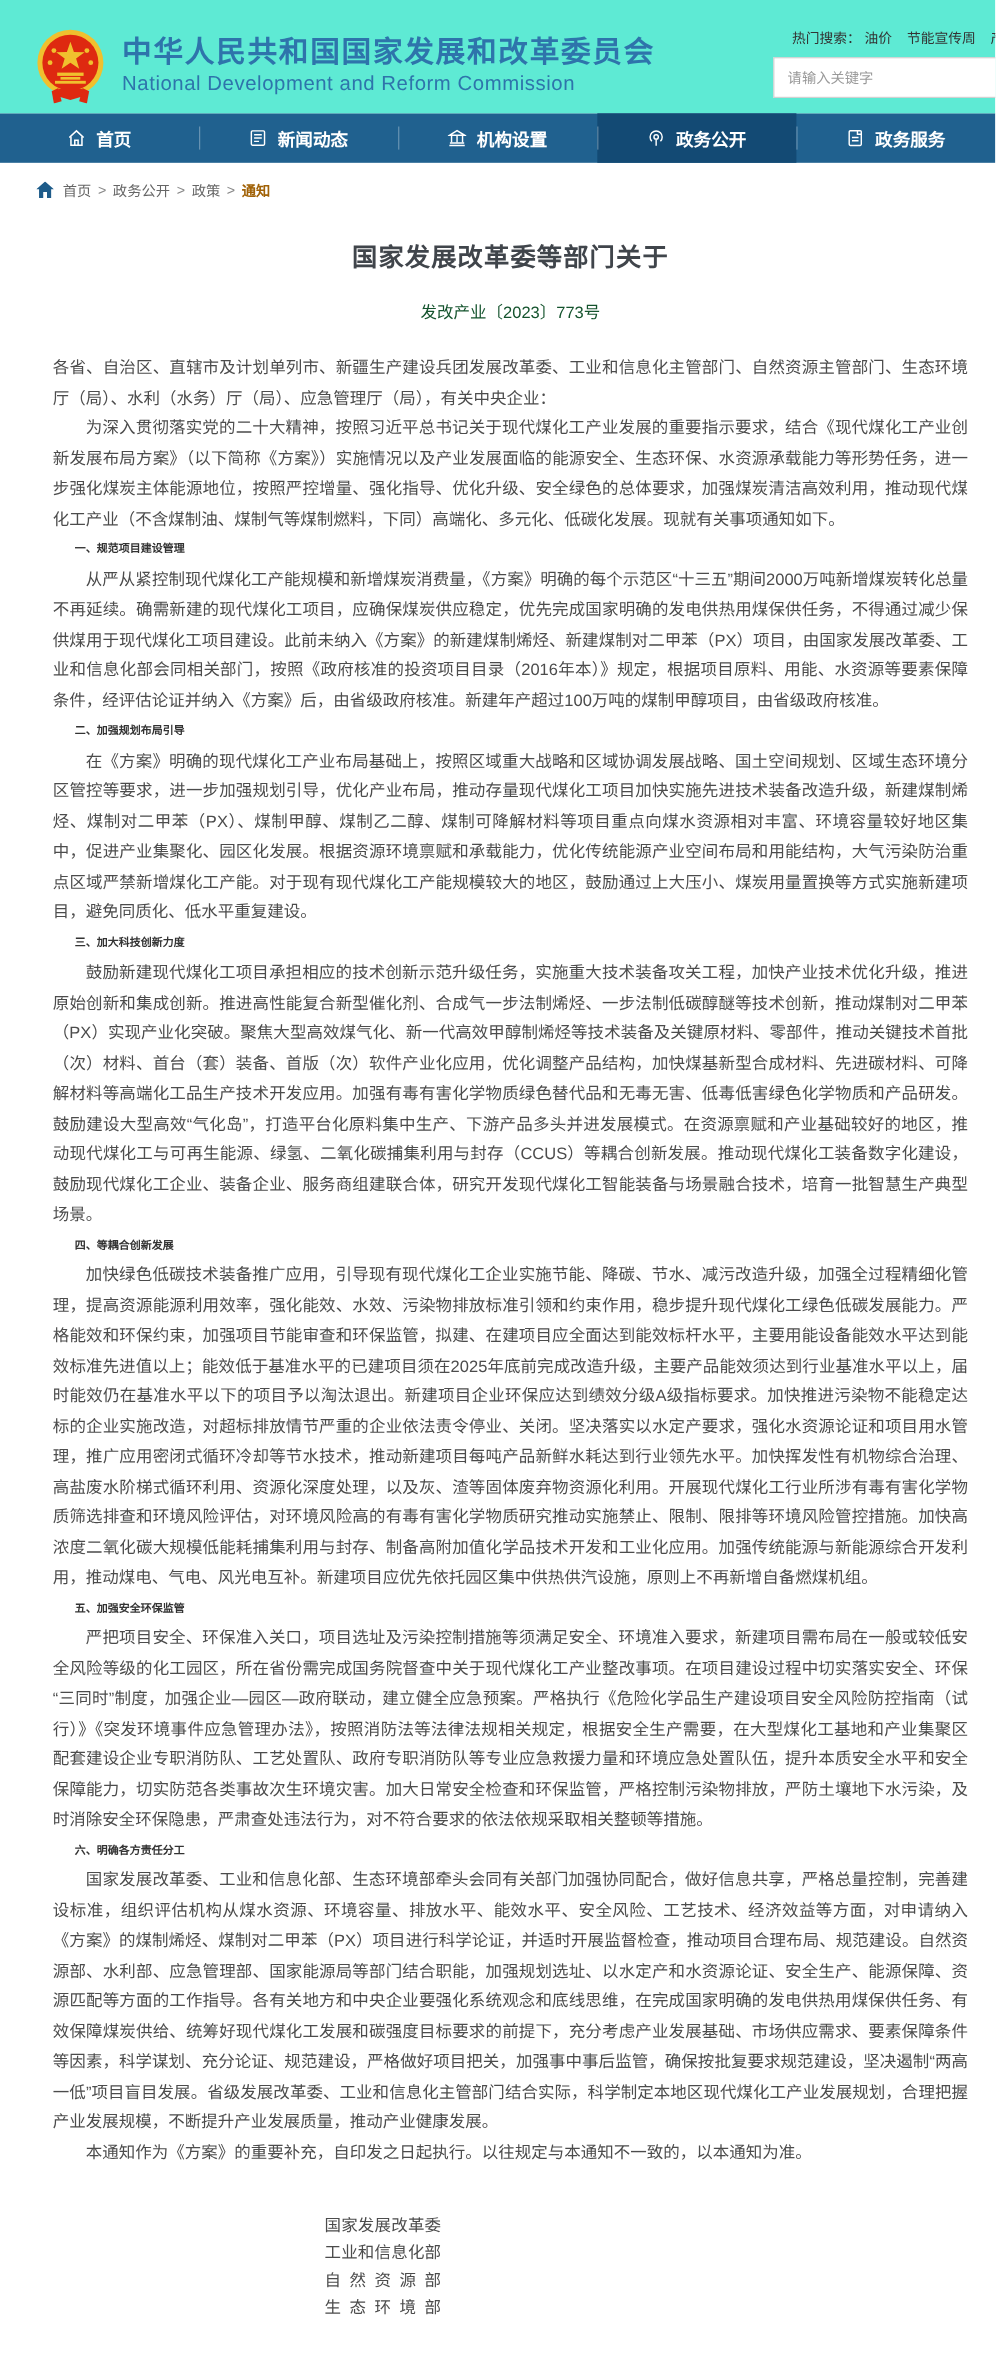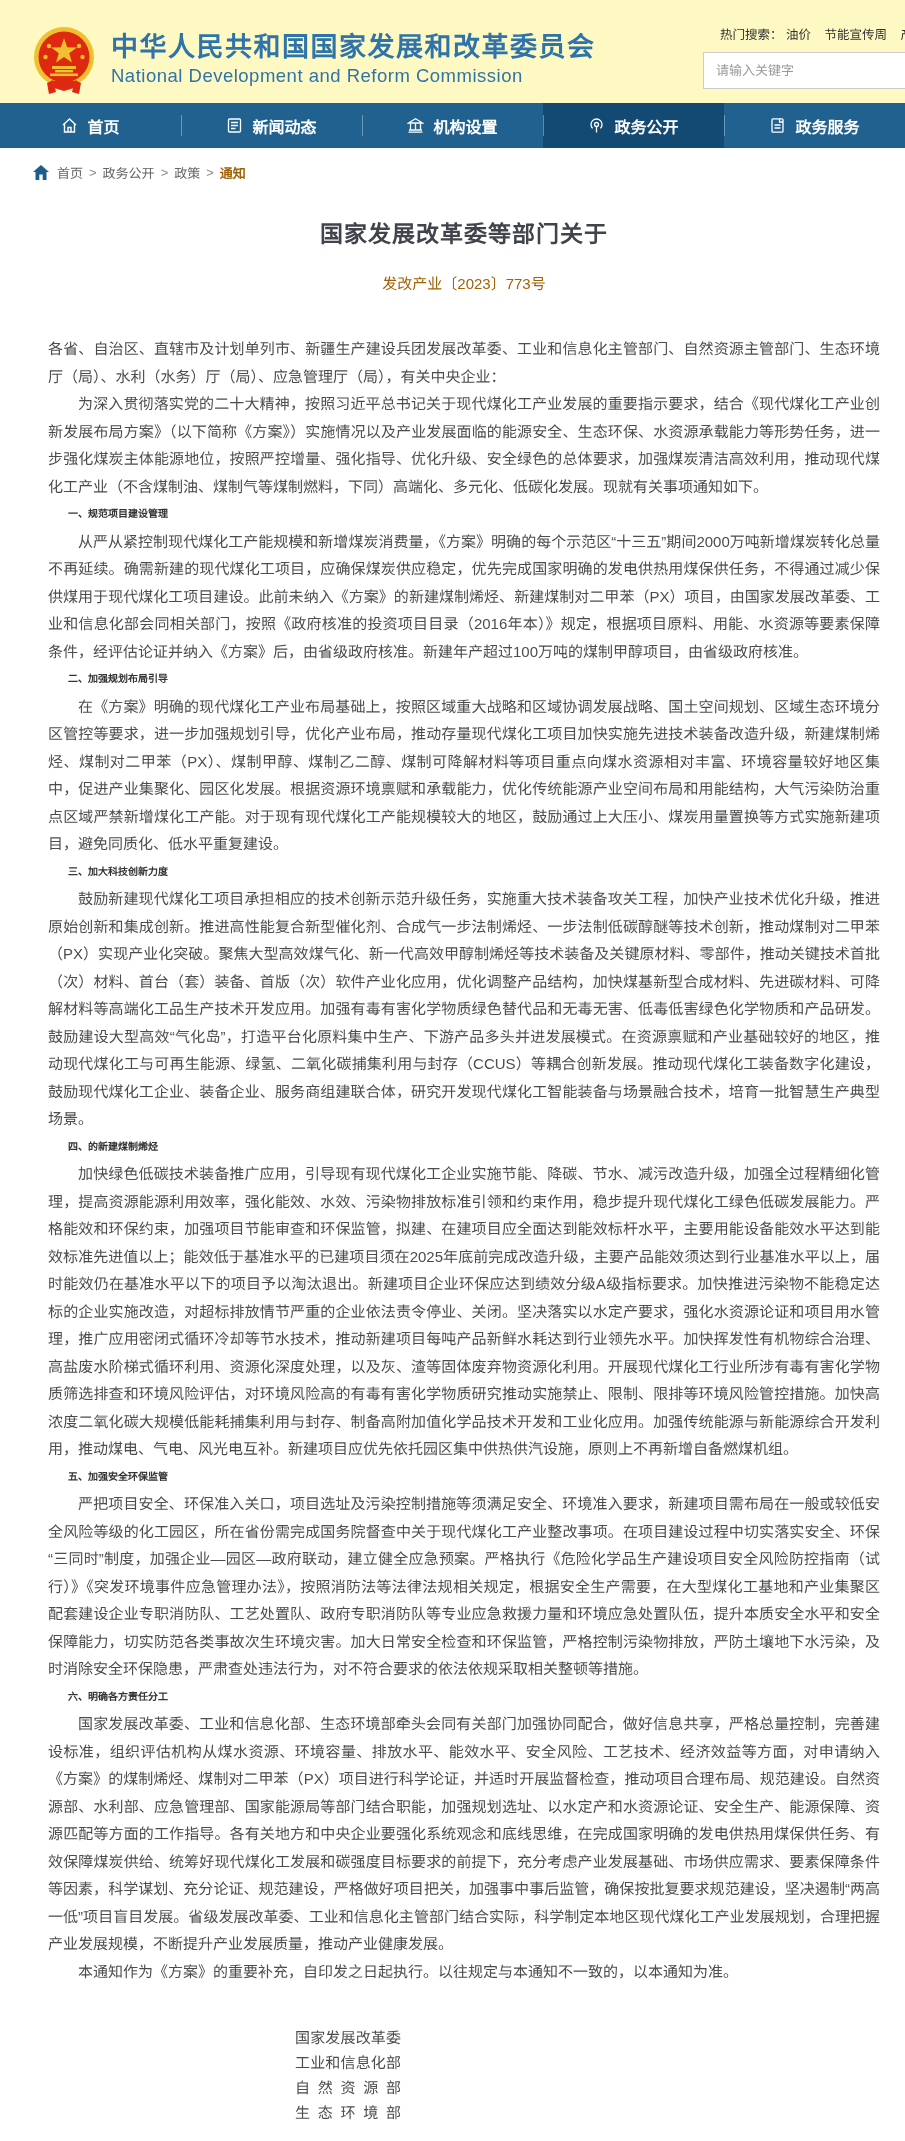--- a/index.html
+++ b/index.html
@@ -4,21 +4,21 @@
 <style>
   * { box-sizing: border-box; margin: 0; padding: 0; }
   html, body { background: #ffffff; }
   body {
     font-family: "Liberation Sans", "DejaVu Sans", sans-serif;
     color: #4c4c4c;
   }
   .page { width: 905px; margin: 0 auto; overflow: hidden; position: relative; background:#fff; }
 
   
-  .header { position: relative; height: 103px; background: #fef9c3; }
+  .header { position: relative; height: 103px; background: #5eead4; }
   .brand { position: absolute; left: 33px; top: 26px; display: flex; align-items: center; cursor: pointer; }
   .emblem { width: 62px; height: 68px; flex: 0 0 auto; }
   .titles { margin-left: 16px; }
   .title-zh {
     font-size: 27px; font-weight: bold; color: #2e74ab; letter-spacing: 1.5px;
     line-height: 32px; white-space: nowrap;
   }
   .title-en {
     font-size: 18.5px; color: #2e74ab; letter-spacing: 0.5px; line-height: 26px; white-space: nowrap;
   }
@@ -59,21 +59,21 @@
   .breadcrumb .bc-item { cursor: pointer; }
   .breadcrumb .bc-sep { margin: 0 6px; color: #888; }
   .breadcrumb .bc-item.current { color: #a16207; font-weight: bold; cursor: default; }
 
   
   .article { width: 832px; margin-left: 48px; }
   .doc-title {
     text-align: center; font-size: 23px; font-weight: bold; color: #40454b;
     line-height: 41px; margin-top: 26px; letter-spacing: 1px;
   }
-  .doc-number { text-align: center; font-size: 15px; color: #a16207; margin-top: 17px; margin-bottom: 42px; }
+  .doc-number { text-align: center; font-size: 15px; color: #14532d; margin-top: 17px; margin-bottom: 28px; }
 
   .body-text { font-size: 15px; line-height: 27.5px; color: #4c4c4c; text-align: justify; }
   .body-text p { text-indent: 2em; }
   .body-text p.greeting { text-indent: 0; }
   .body-text h3 {
     font-size: 10px; font-weight: bold; color: #333; text-indent: 2em; line-height: 27.5px;
   }
 
   
   .signature-block { margin-left: 220px; margin-top: 40px; width: 160px; padding-bottom: 16px; }
@@ -203,21 +203,21 @@
 
       <h3>一、规范项目建设管理</h3>
       <p>从严从紧控制现代煤化工产能规模和新增煤炭消费量，《方案》明确的每个示范区“十三五”期间2000万吨新增煤炭转化总量不再延续。确需新建的现代煤化工项目，应确保煤炭供应稳定，优先完成国家明确的发电供热用煤保供任务，不得通过减少保供煤用于现代煤化工项目建设。此前未纳入《方案》的新建煤制烯烃、新建煤制对二甲苯（PX）项目，由国家发展改革委、工业和信息化部会同相关部门，按照《政府核准的投资项目目录（2016年本）》规定，根据项目原料、用能、水资源等要素保障条件，经评估论证并纳入《方案》后，由省级政府核准。新建年产超过100万吨的煤制甲醇项目，由省级政府核准。</p>
 
       <h3>二、加强规划布局引导</h3>
       <p>在《方案》明确的现代煤化工产业布局基础上，按照区域重大战略和区域协调发展战略、国土空间规划、区域生态环境分区管控等要求，进一步加强规划引导，优化产业布局，推动存量现代煤化工项目加快实施先进技术装备改造升级，新建煤制烯烃、煤制对二甲苯（PX）、煤制甲醇、煤制乙二醇、煤制可降解材料等项目重点向煤水资源相对丰富、环境容量较好地区集中，促进产业集聚化、园区化发展。根据资源环境禀赋和承载能力，优化传统能源产业空间布局和用能结构，大气污染防治重点区域严禁新增煤化工产能。对于现有现代煤化工产能规模较大的地区，鼓励通过上大压小、煤炭用量置换等方式实施新建项目，避免同质化、低水平重复建设。</p>
 
       <h3>三、加大科技创新力度</h3>
       <p>鼓励新建现代煤化工项目承担相应的技术创新示范升级任务，实施重大技术装备攻关工程，加快产业技术优化升级，推进原始创新和集成创新。推进高性能复合新型催化剂、合成气一步法制烯烃、一步法制低碳醇醚等技术创新，推动煤制对二甲苯（PX）实现产业化突破。聚焦大型高效煤气化、新一代高效甲醇制烯烃等技术装备及关键原材料、零部件，推动关键技术首批（次）材料、首台（套）装备、首版（次）软件产业化应用，优化调整产品结构，加快煤基新型合成材料、先进碳材料、可降解材料等高端化工品生产技术开发应用。加强有毒有害化学物质绿色替代品和无毒无害、低毒低害绿色化学物质和产品研发。鼓励建设大型高效“气化岛”，打造平台化原料集中生产、下游产品多头并进发展模式。在资源禀赋和产业基础较好的地区，推动现代煤化工与可再生能源、绿氢、二氧化碳捕集利用与封存（CCUS）等耦合创新发展。推动现代煤化工装备数字化建设，鼓励现代煤化工企业、装备企业、服务商组建联合体，研究开发现代煤化工智能装备与场景融合技术，培育一批智慧生产典型场景。</p>
 
-      <h3>四、的新建煤制烯烃</h3>
+      <h3>四、等耦合创新发展</h3>
       <p>加快绿色低碳技术装备推广应用，引导现有现代煤化工企业实施节能、降碳、节水、减污改造升级，加强全过程精细化管理，提高资源能源利用效率，强化能效、水效、污染物排放标准引领和约束作用，稳步提升现代煤化工绿色低碳发展能力。严格能效和环保约束，加强项目节能审查和环保监管，拟建、在建项目应全面达到能效标杆水平，主要用能设备能效水平达到能效标准先进值以上；能效低于基准水平的已建项目须在2025年底前完成改造升级，主要产品能效须达到行业基准水平以上，届时能效仍在基准水平以下的项目予以淘汰退出。新建项目企业环保应达到绩效分级A级指标要求。加快推进污染物不能稳定达标的企业实施改造，对超标排放情节严重的企业依法责令停业、关闭。坚决落实以水定产要求，强化水资源论证和项目用水管理，推广应用密闭式循环冷却等节水技术，推动新建项目每吨产品新鲜水耗达到行业领先水平。加快挥发性有机物综合治理、高盐废水阶梯式循环利用、资源化深度处理，以及灰、渣等固体废弃物资源化利用。开展现代煤化工行业所涉有毒有害化学物质筛选排查和环境风险评估，对环境风险高的有毒有害化学物质研究推动实施禁止、限制、限排等环境风险管控措施。加快高浓度二氧化碳大规模低能耗捕集利用与封存、制备高附加值化学品技术开发和工业化应用。加强传统能源与新能源综合开发利用，推动煤电、气电、风光电互补。新建项目应优先依托园区集中供热供汽设施，原则上不再新增自备燃煤机组。</p>
 
       <h3>五、加强安全环保监管</h3>
       <p>严把项目安全、环保准入关口，项目选址及污染控制措施等须满足安全、环境准入要求，新建项目需布局在一般或较低安全风险等级的化工园区，所在省份需完成国务院督查中关于现代煤化工产业整改事项。在项目建设过程中切实落实安全、环保“三同时”制度，加强企业—园区—政府联动，建立健全应急预案。严格执行《危险化学品生产建设项目安全风险防控指南（试行）》《突发环境事件应急管理办法》，按照消防法等法律法规相关规定，根据安全生产需要，在大型煤化工基地和产业集聚区配套建设企业专职消防队、工艺处置队、政府专职消防队等专业应急救援力量和环境应急处置队伍，提升本质安全水平和安全保障能力，切实防范各类事故次生环境灾害。加大日常安全检查和环保监管，严格控制污染物排放，严防土壤地下水污染，及时消除安全环保隐患，严肃查处违法行为，对不符合要求的依法依规采取相关整顿等措施。</p>
 
       <h3>六、明确各方责任分工</h3>
       <p>国家发展改革委、工业和信息化部、生态环境部牵头会同有关部门加强协同配合，做好信息共享，严格总量控制，完善建设标准，组织评估机构从煤水资源、环境容量、排放水平、能效水平、安全风险、工艺技术、经济效益等方面，对申请纳入《方案》的煤制烯烃、煤制对二甲苯（PX）项目进行科学论证，并适时开展监督检查，推动项目合理布局、规范建设。自然资源部、水利部、应急管理部、国家能源局等部门结合职能，加强规划选址、以水定产和水资源论证、安全生产、能源保障、资源匹配等方面的工作指导。各有关地方和中央企业要强化系统观念和底线思维，在完成国家明确的发电供热用煤保供任务、有效保障煤炭供给、统筹好现代煤化工发展和碳强度目标要求的前提下，充分考虑产业发展基础、市场供应需求、要素保障条件等因素，科学谋划、充分论证、规范建设，严格做好项目把关，加强事中事后监管，确保按批复要求规范建设，坚决遏制“两高一低”项目盲目发展。省级发展改革委、工业和信息化主管部门结合实际，科学制定本地区现代煤化工产业发展规划，合理把握产业发展规模，不断提升产业发展质量，推动产业健康发展。</p>
 
       <p>本通知作为《方案》的重要补充，自印发之日起执行。以往规定与本通知不一致的，以本通知为准。</p>
     </div>

